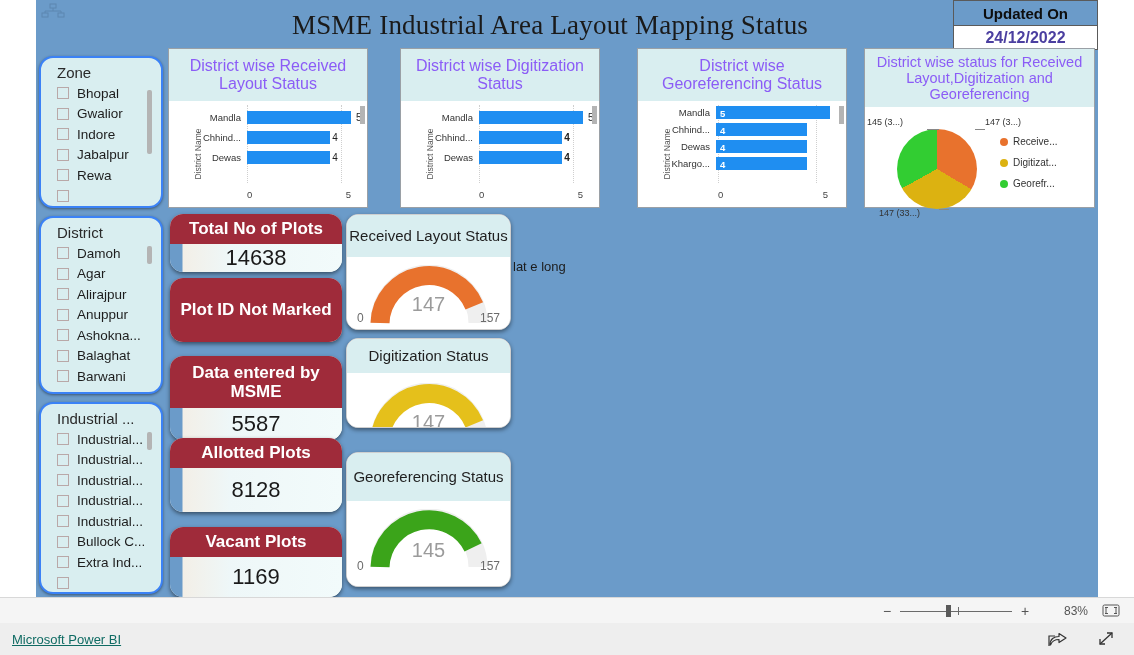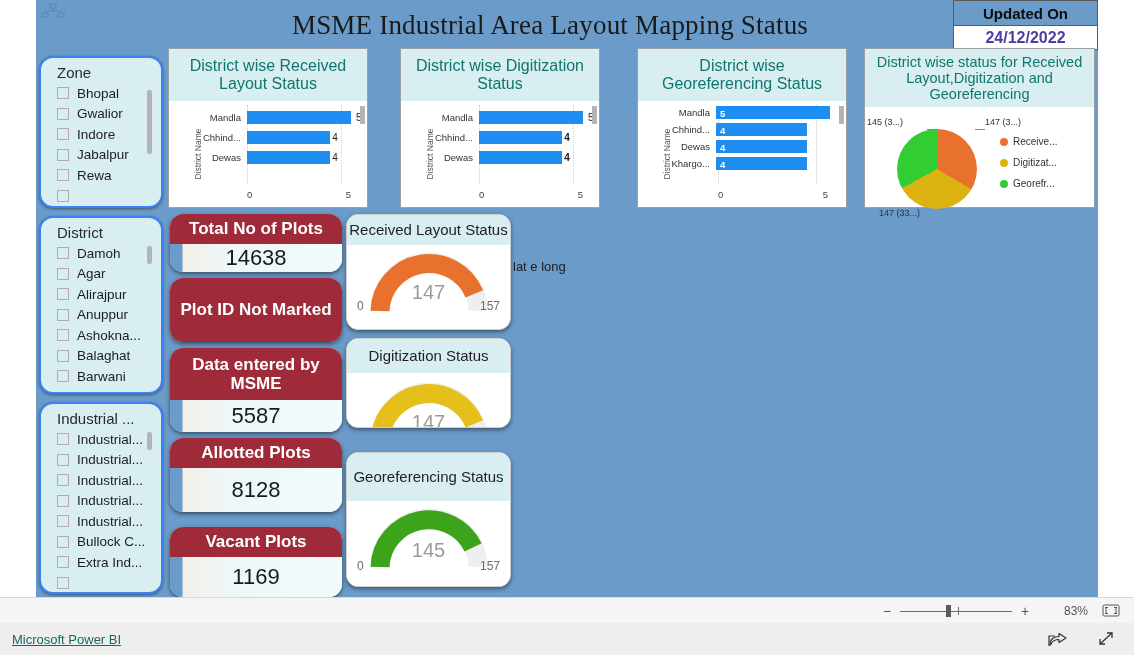--- a/index.html
+++ b/index.html
@@ -75,21 +75,21 @@
   #slicer-district{ left:39px; top:216px; width:124px; height:178px; }
   #slicer-area{ left:39px; top:402px; width:124px; height:192px; }
 
   
   .card{
     position:absolute; background:#ffffff; border:1px solid #9aa0a6;
     display:flex; flex-direction:column;
   }
   .card-head{
     background:#d9eef0; display:flex; align-items:center; justify-content:center;
-    text-align:center; color:#0f766e; padding:3px 6px; line-height:1.12;
+    text-align:center; color:#8b5cf6; padding:3px 6px; line-height:1.12;
   }
   .card-body{ position:relative; flex:1; background:#ffffff; }
 
   #chart1{ left:168px; top:48px; width:200px; height:160px; }
   #chart2{ left:400px; top:48px; width:200px; height:160px; }
   #chart3{ left:637px; top:48px; width:210px; height:160px; }
   #chart4{ left:864px; top:48px; width:231px; height:160px; }
   #chart1 .card-head, #chart2 .card-head { height:52px; font-size:16px; }
   #chart3 .card-head { height:52px; font-size:16px; }
   #chart4 .card-head { height:58px; font-size:14.5px; }
@@ -157,21 +157,21 @@
   .kpi-val{
     background:linear-gradient(90deg,#6b9bc9 0px,#6b9bc9 12px,#f3efe7 13px,#eef7f8 60px,#f2fbfb 100%);
     display:flex; align-items:center; justify-content:center;
     font-size:22px; color:#1a1a1a;
   }
   #kpi-total{ top:214px; height:58px; }
   #kpi-total .kpi-head{ height:30px; }
   #kpi-total .kpi-val{ height:28px; }
   #kpi-plotid{ top:278px; height:64px; }
   #kpi-plotid .kpi-head{ height:64px; }
-  #kpi-msme{ top:348px; height:84px; }
+  #kpi-msme{ top:356px; height:84px; }
   #kpi-msme .kpi-head{ height:52px; }
   #kpi-msme .kpi-val{ height:32px; }
   #kpi-allot{ top:438px; height:74px; }
   #kpi-allot .kpi-head{ height:30px; }
   #kpi-allot .kpi-val{ height:44px; }
   #kpi-vacant{ top:527px; height:70px; }
   #kpi-vacant .kpi-head{ height:30px; }
   #kpi-vacant .kpi-val{ height:40px; }
 
   
@@ -188,21 +188,21 @@
   }
   .gauge-body{ position:relative; background:#ffffff; }
   .gauge-arc{ position:absolute; left:50%; transform:translateX(-50%); }
   .gauge-val{
     position:absolute; left:50%; transform:translateX(-50%);
     font-size:20px; color:#9b9b9b;
   }
   .gauge-min,.gauge-max{ position:absolute; font-size:12px; color:#6b6b6b; }
 
   #g-received{ top:214px; height:116px; }
-  #g-received .gauge-head{ height:30px; }
+  #g-received .gauge-head{ height:42px; }
   #g-received .gauge-body{ height:72px; }
   #g-digit{ top:338px; height:90px; }
   #g-digit .gauge-head{ height:34px; }
   #g-digit .gauge-body{ height:78px; }
   #g-geo{ top:452px; height:135px; }
   #g-geo .gauge-head{ height:48px; }
   #g-geo .gauge-body{ height:85px; }
 
   .latlong{
     position:absolute; left:513px; top:214px;

